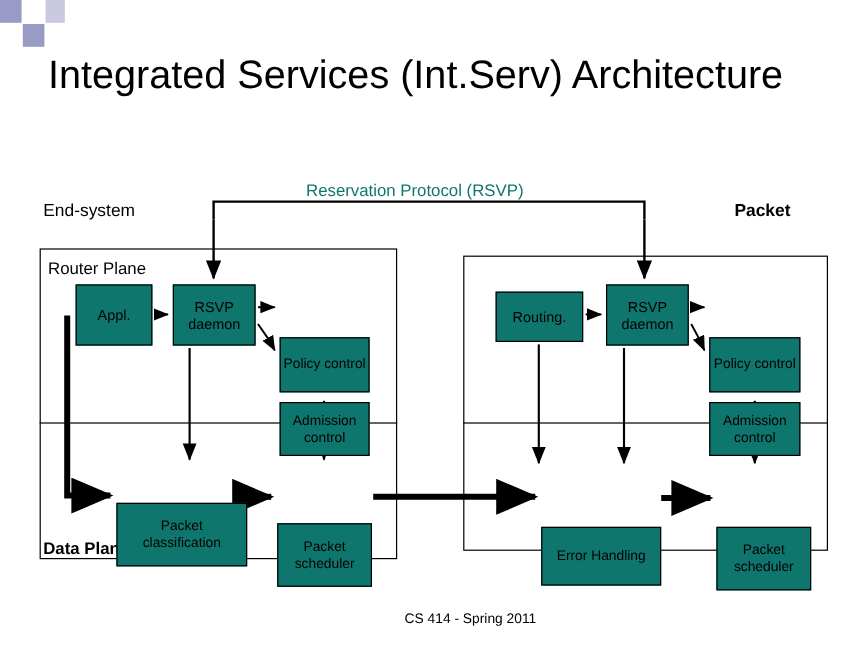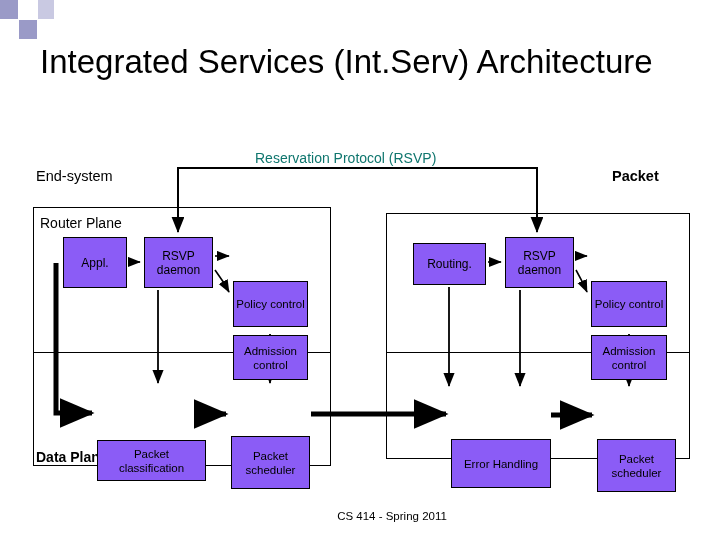--- a/index.html
+++ b/index.html
@@ -105,37 +105,37 @@
     background: #000000;
     height: 1px;
   }
   .hdiv-left  { left: 33px;  top: 352px; width: 298px; }
   .hdiv-right { left: 386px; top: 352px; width: 304px; }
 
   .box {
     position: absolute;
     border: 1px solid #000000;
     box-sizing: border-box;
-    background: #8b5cf6;
+    background: #0f766e;
     display: flex;
     align-items: center;
     justify-content: center;
     text-align: center;
     font-size: 12px;
     line-height: 14px;
     color: #000000;
     padding: 2px;
   }
   .box.small { font-size: 11.5px; margin-top: 48px; }
 
   .b-appl      { left: 63px;  top: 237px; width: 64px;  height: 51px; }
   .b-rsvpd-l   { left: 144px; top: 237px; width: 69px;  height: 51px; }
   .b-policy-l  { left: 233px; top: 233px; width: 75px;  height: 46px; }
   .b-admis-l   { left: 233px; top: 287px; width: 75px;  height: 45px; }
-  .b-pktclass  { left: 97px;  top: 392px; width: 109px; height: 41px; }
+  .b-pktclass  { left: 97px;  top: 371px; width: 109px; height: 53px; }
   .b-pktsched-l{ left: 231px; top: 388px; width: 79px;  height: 53px; }
 
   .b-routing   { left: 413px; top: 243px; width: 73px;  height: 42px; }
   .b-rsvpd-r   { left: 505px; top: 237px; width: 69px;  height: 51px; }
   .b-policy-r  { left: 591px; top: 233px; width: 76px;  height: 46px; }
   .b-admis-r   { left: 591px; top: 287px; width: 76px;  height: 45px; }
   .b-error     { left: 451px; top: 391px; width: 100px;  height: 49px; }
   .b-pktsched-r{ left: 597px; top: 391px; width: 79px;  height: 53px; }
 
   .footer {

